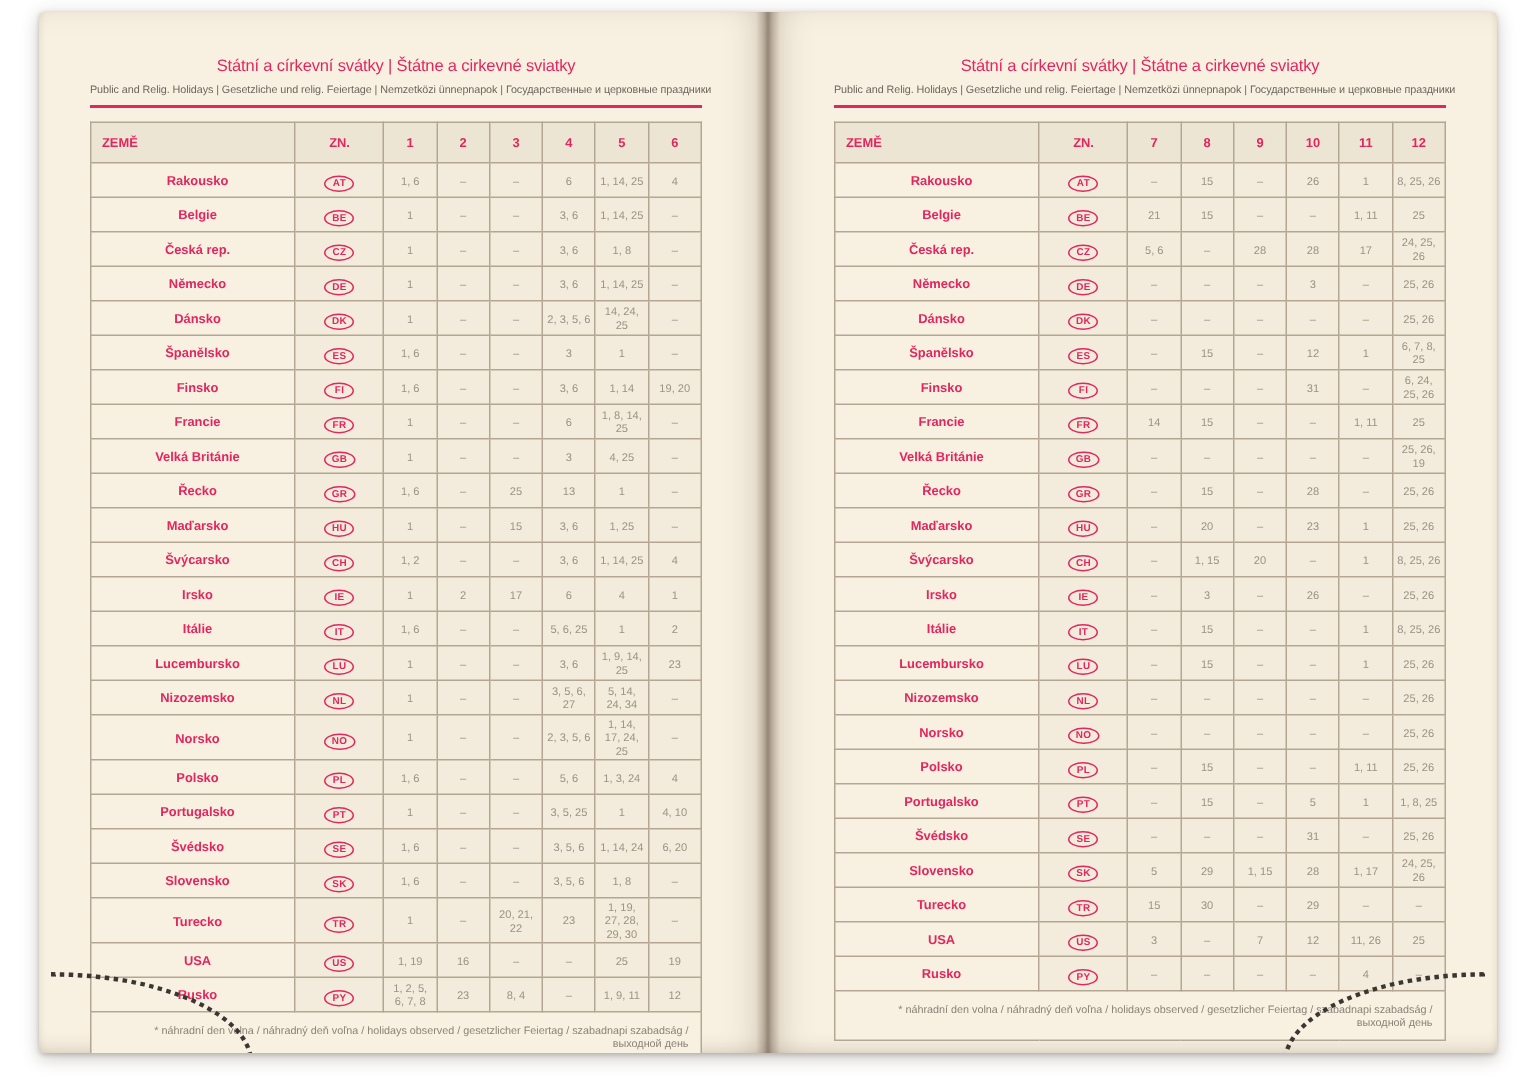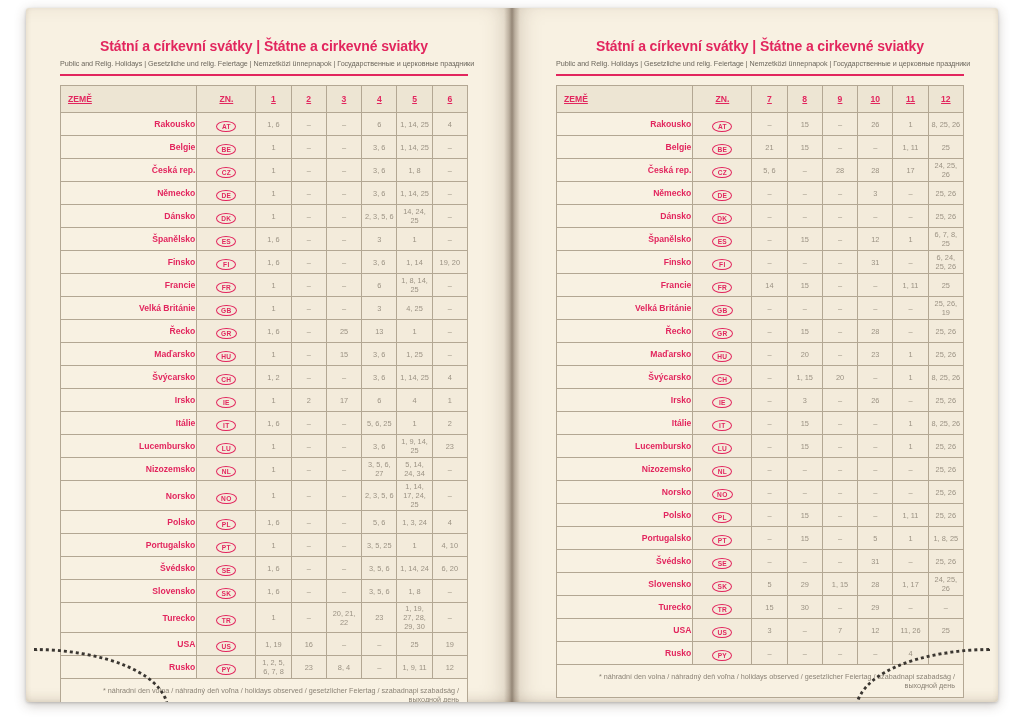--- a/index.html
+++ b/index.html
@@ -33,44 +33,44 @@
     transform:translateX(-50%);pointer-events:none;
     background:linear-gradient(90deg,rgba(70,50,32,0) 0%,rgba(70,50,32,.22) 32%,rgba(60,42,28,.42) 50%,rgba(70,50,32,.22) 68%,rgba(70,50,32,0) 100%);
   }
   .content{position:absolute;top:30px;}
   .page.left  .content{left:34px;right:44px;}
   .page.right .content{left:44px;right:34px;}
 
   .title{
     margin:0;text-align:center;
     color:var(--accent);
-    font-size:14px;font-weight:bold;letter-spacing:-.1px;
+    font-size:11px;font-weight:normal;letter-spacing:-.1px;
   }
   .subtitle{
     margin:5px 0 0 0;text-align:left;
     color:var(--subtext);
     font-size:7.2px;letter-spacing:-.05px;white-space:nowrap;
   }
   .rule{height:2px;background:var(--accent);margin-top:6px;}
 
   table{
     width:100%;border-collapse:collapse;table-layout:fixed;
     margin-top:9px;
   }
   th,td{border:1px solid var(--grid);}
   col.c-country{width:33.5%;}
   col.c-code{width:14.5%;}
   thead th{
     height:24px;background:var(--headbg);
-    color:var(--accent);font-size:8.6px;font-weight:bold;text-align:center;text-decoration:underline;
+    color:var(--accent);font-size:8.6px;font-weight:bold;text-align:center;
   }
   thead th.country-h{text-align:left;padding-left:7px;}
   tbody td{height:20px;}
   td.country{
-    text-align:right;padding-left:7px;
+    text-align:center;padding-left:7px;
     color:var(--accent);font-size:8.6px;font-weight:bold;
     background:var(--pagebg);
   }
   td.badge-cell{text-align:center;background:var(--cellbg);}
   .badge{
     display:inline-block;
     border:1px solid var(--accent);border-radius:50%;
     padding:1px 4px;min-width:10px;
     color:var(--accent);font-size:6.6px;font-weight:bold;letter-spacing:.3px;
     line-height:7px;

